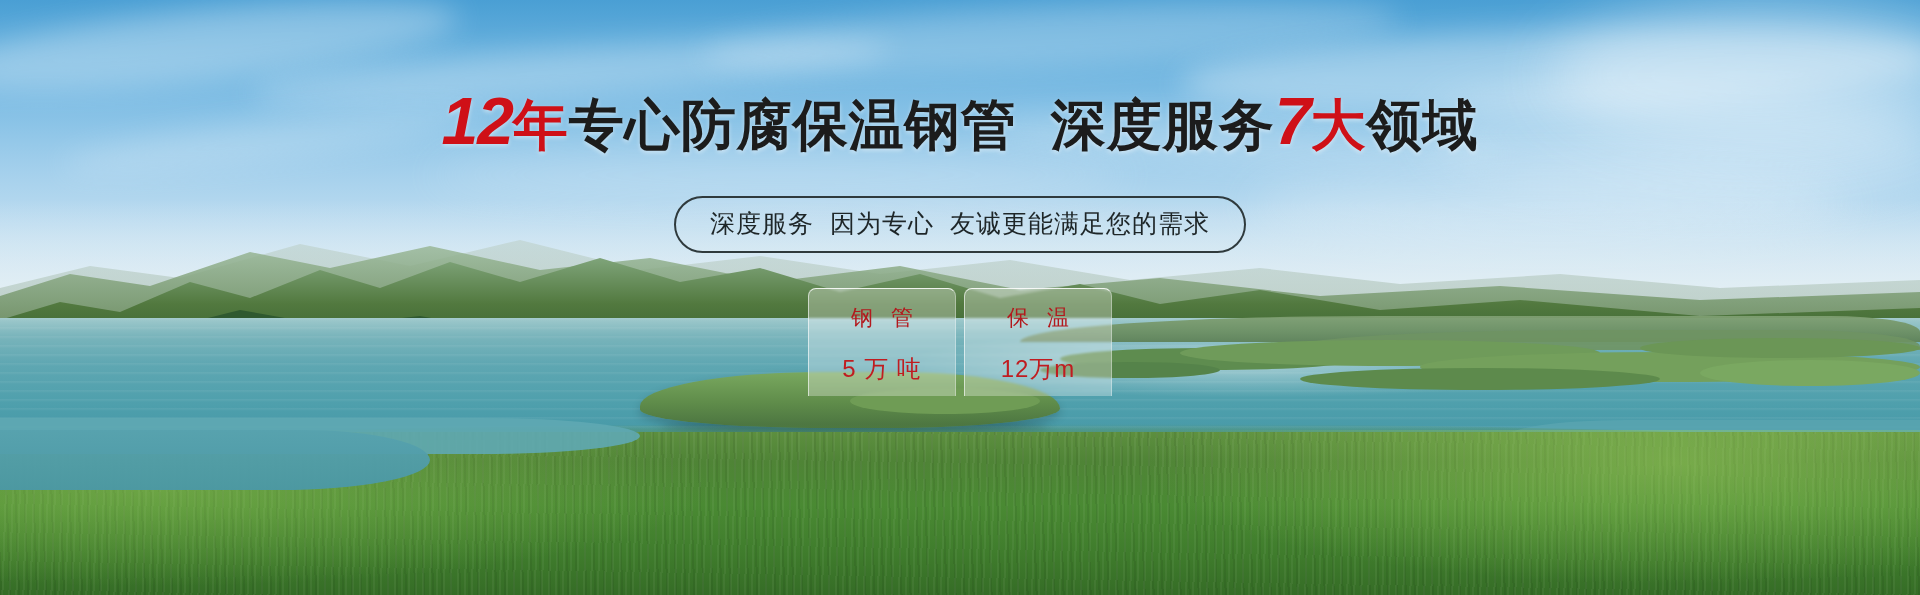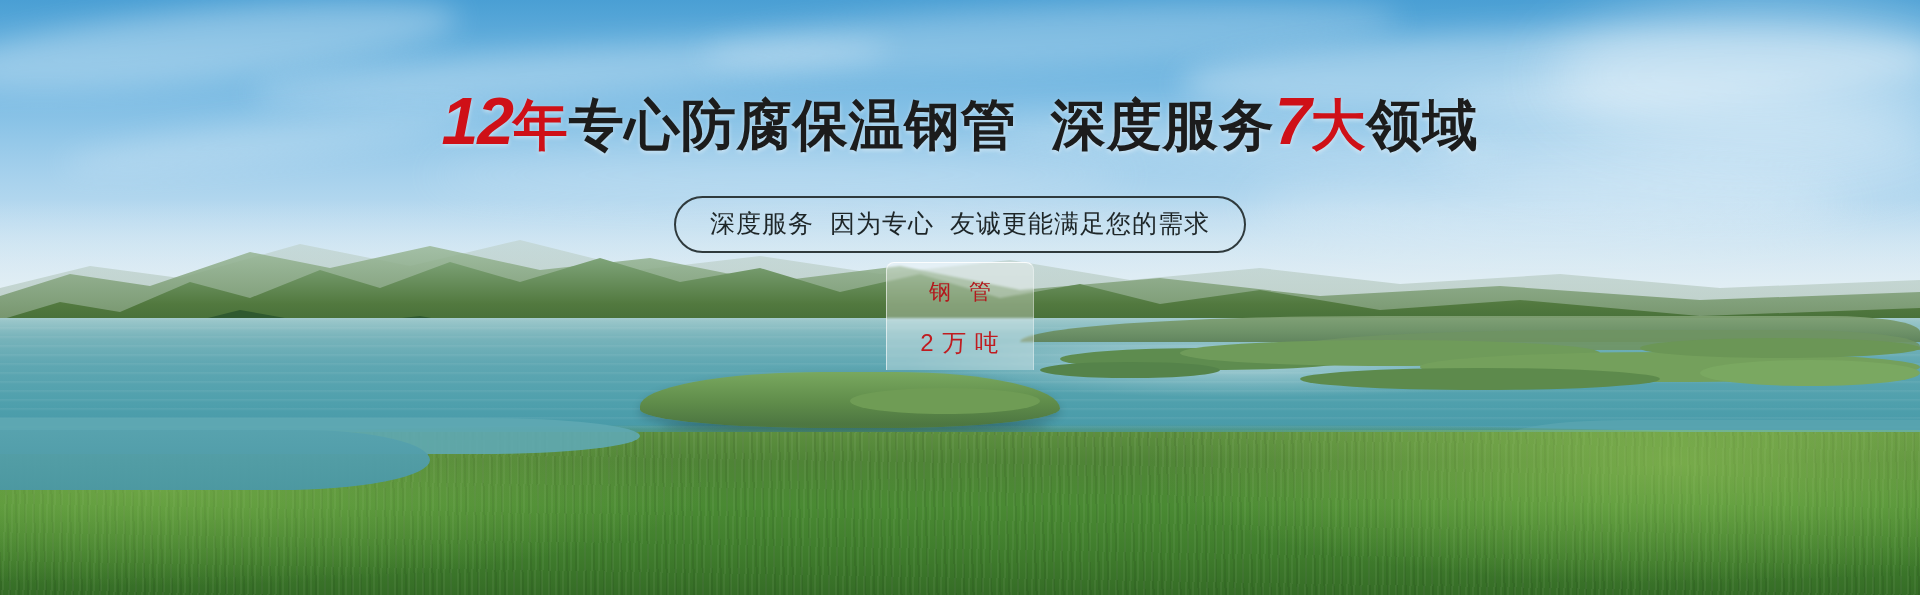--- a/index.html
+++ b/index.html
@@ -189,20 +189,21 @@
     padding:14px 11px 0;
     box-sizing:border-box;
     background:rgba(255,255,255,.30);
     border-top:1px solid rgba(255,255,255,.85);
     border-left:1px solid rgba(255,255,255,.6);
     border-right:1px solid rgba(255,255,255,.35);
     border-bottom:none;
     border-radius:8px 8px 0 0;
     text-align:center;
     backdrop-filter:blur(1px);
+    margin-top:26px;
   }
   .card .ctitle{
     font-size:22px;
     color:#b3191d;
     letter-spacing:6px;
     text-indent:6px;
     margin-bottom:20px;
     white-space:nowrap;
   }
   .card .cvalue{
@@ -298,20 +299,24 @@
   <div class="subwrap">
     <div class="subtitle">
       <span>深度服务</span><span class="sp"></span><span>因为专心</span><span class="sp"></span><span>友诚更能满足您的需求</span>
     </div>
   </div>
 
   <div class="cards">
 
     <div class="card">
       <div class="ctitle">钢 管</div>
-      <div class="cvalue"><span>2 万 吨</span><sup></sup></div>
+      <div class="cvalue"><span>5 万 吨</span><sup></sup></div>
     </div>
 
 
+    <div class="card">
+      <div class="ctitle">保 温</div>
+      <div class="cvalue"><span>12万m</span><sup></sup></div>
+    </div>
 
   </div>
 
 </div>
 
 </body></html>

